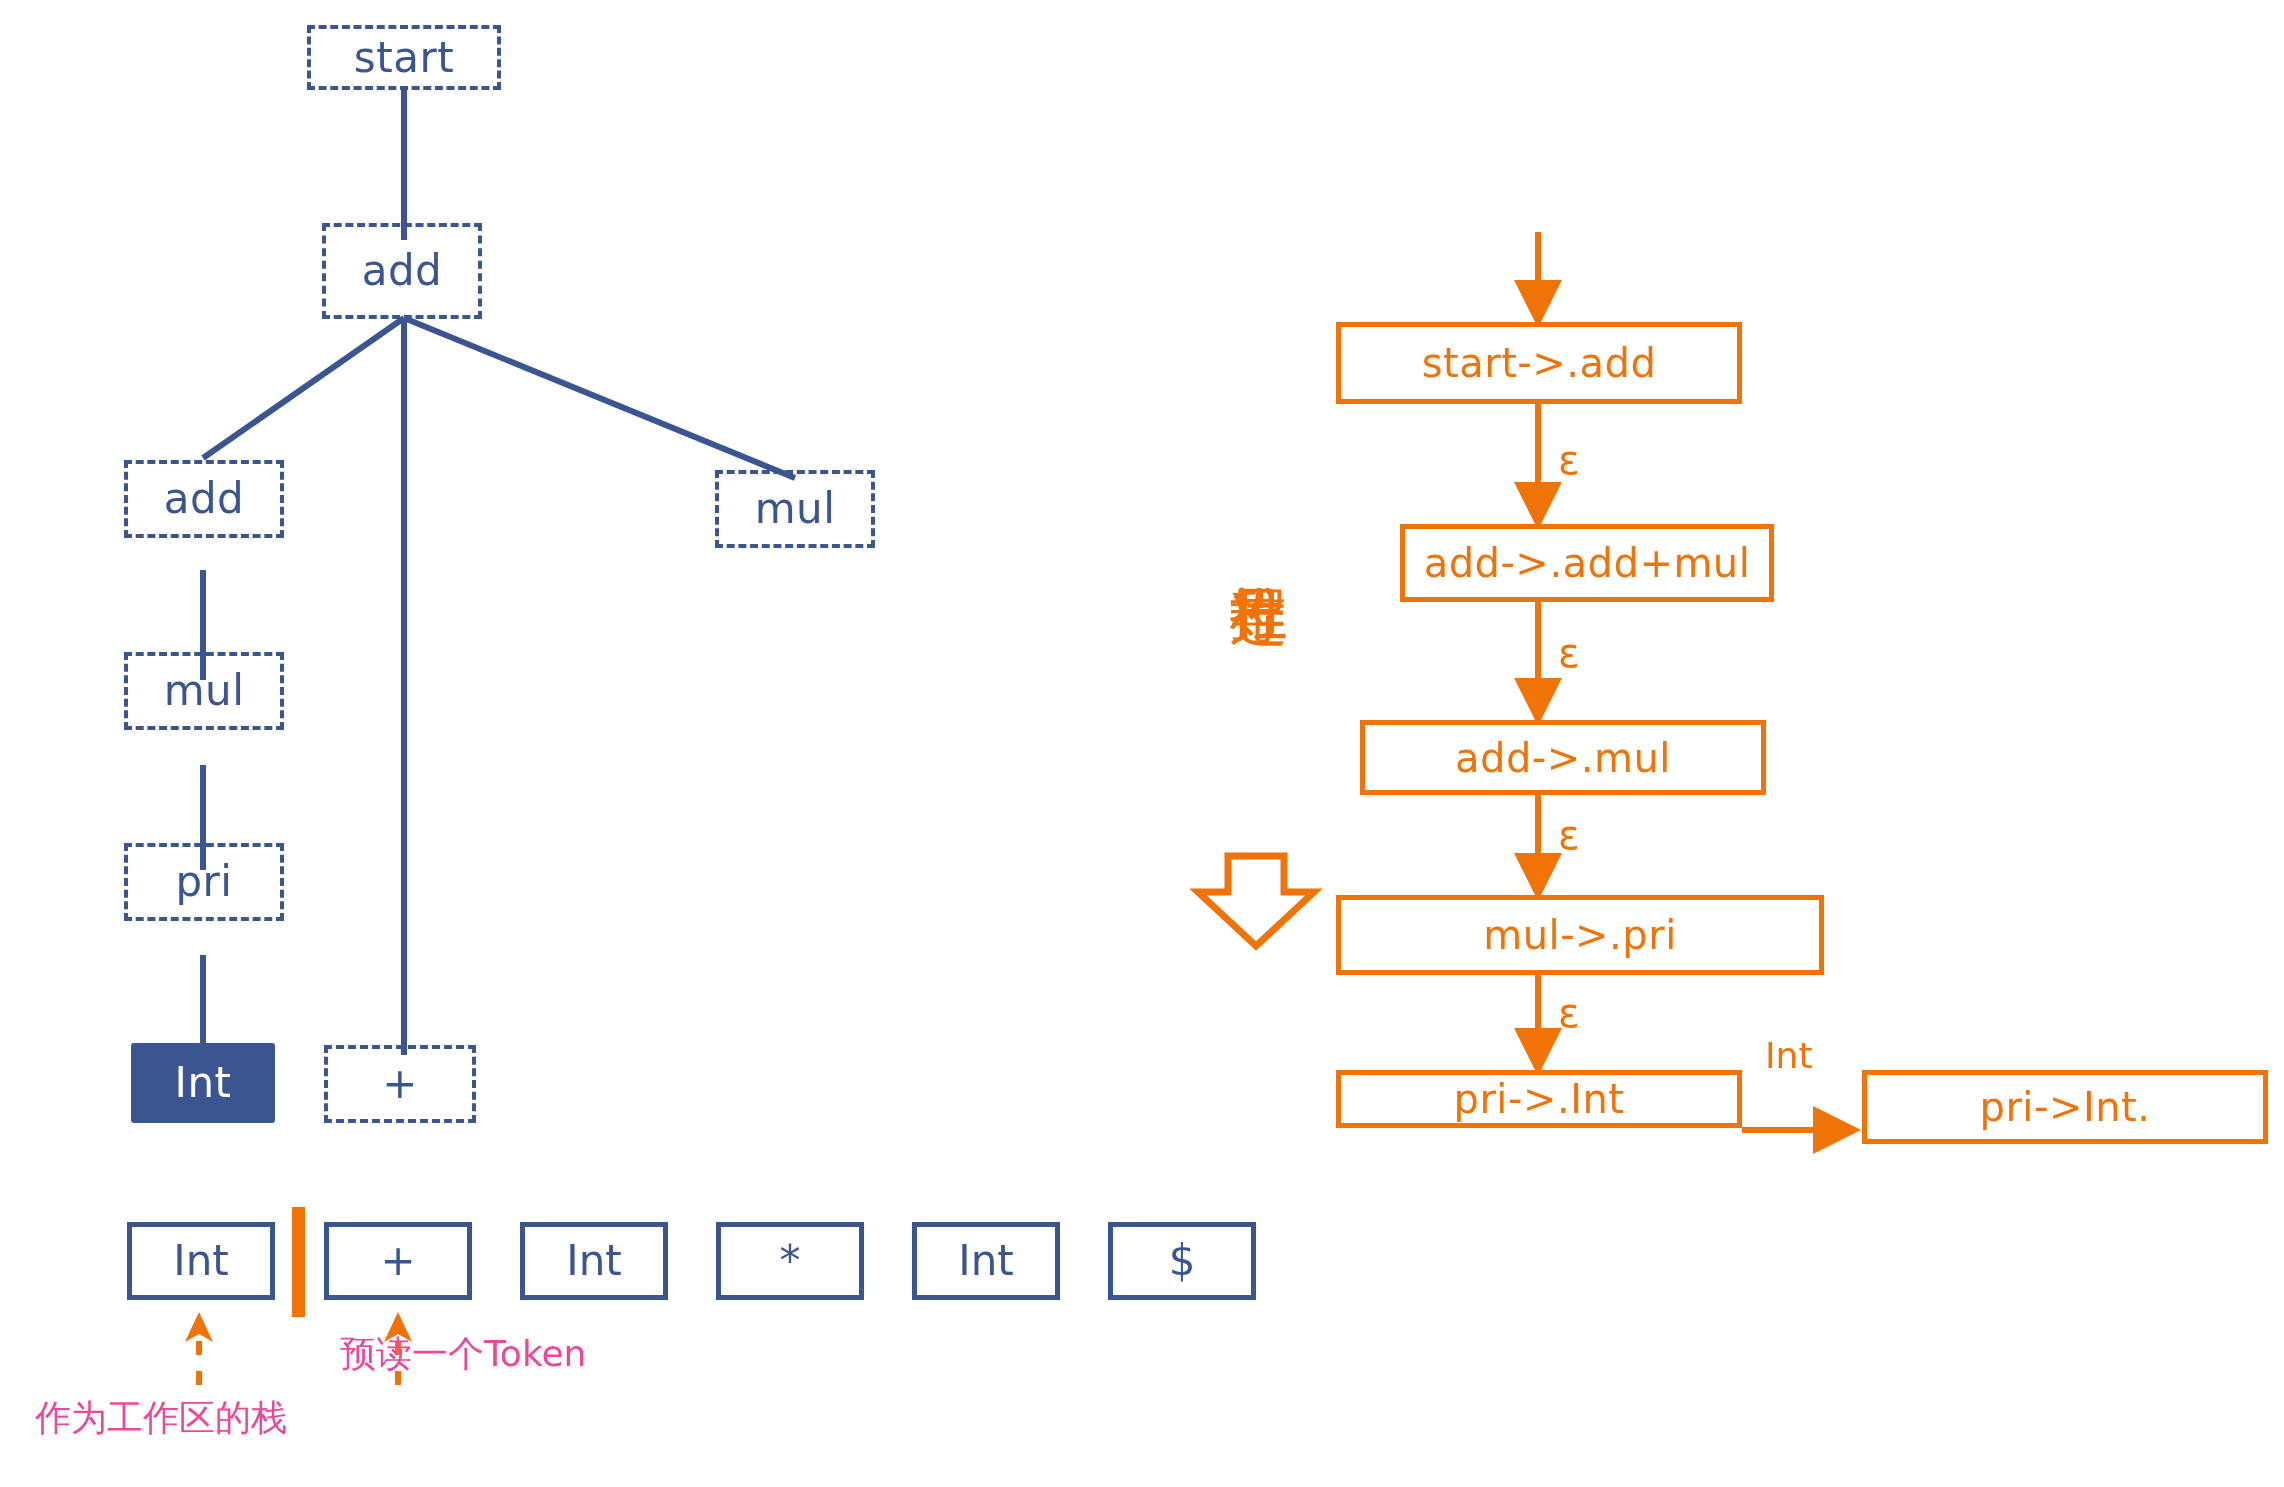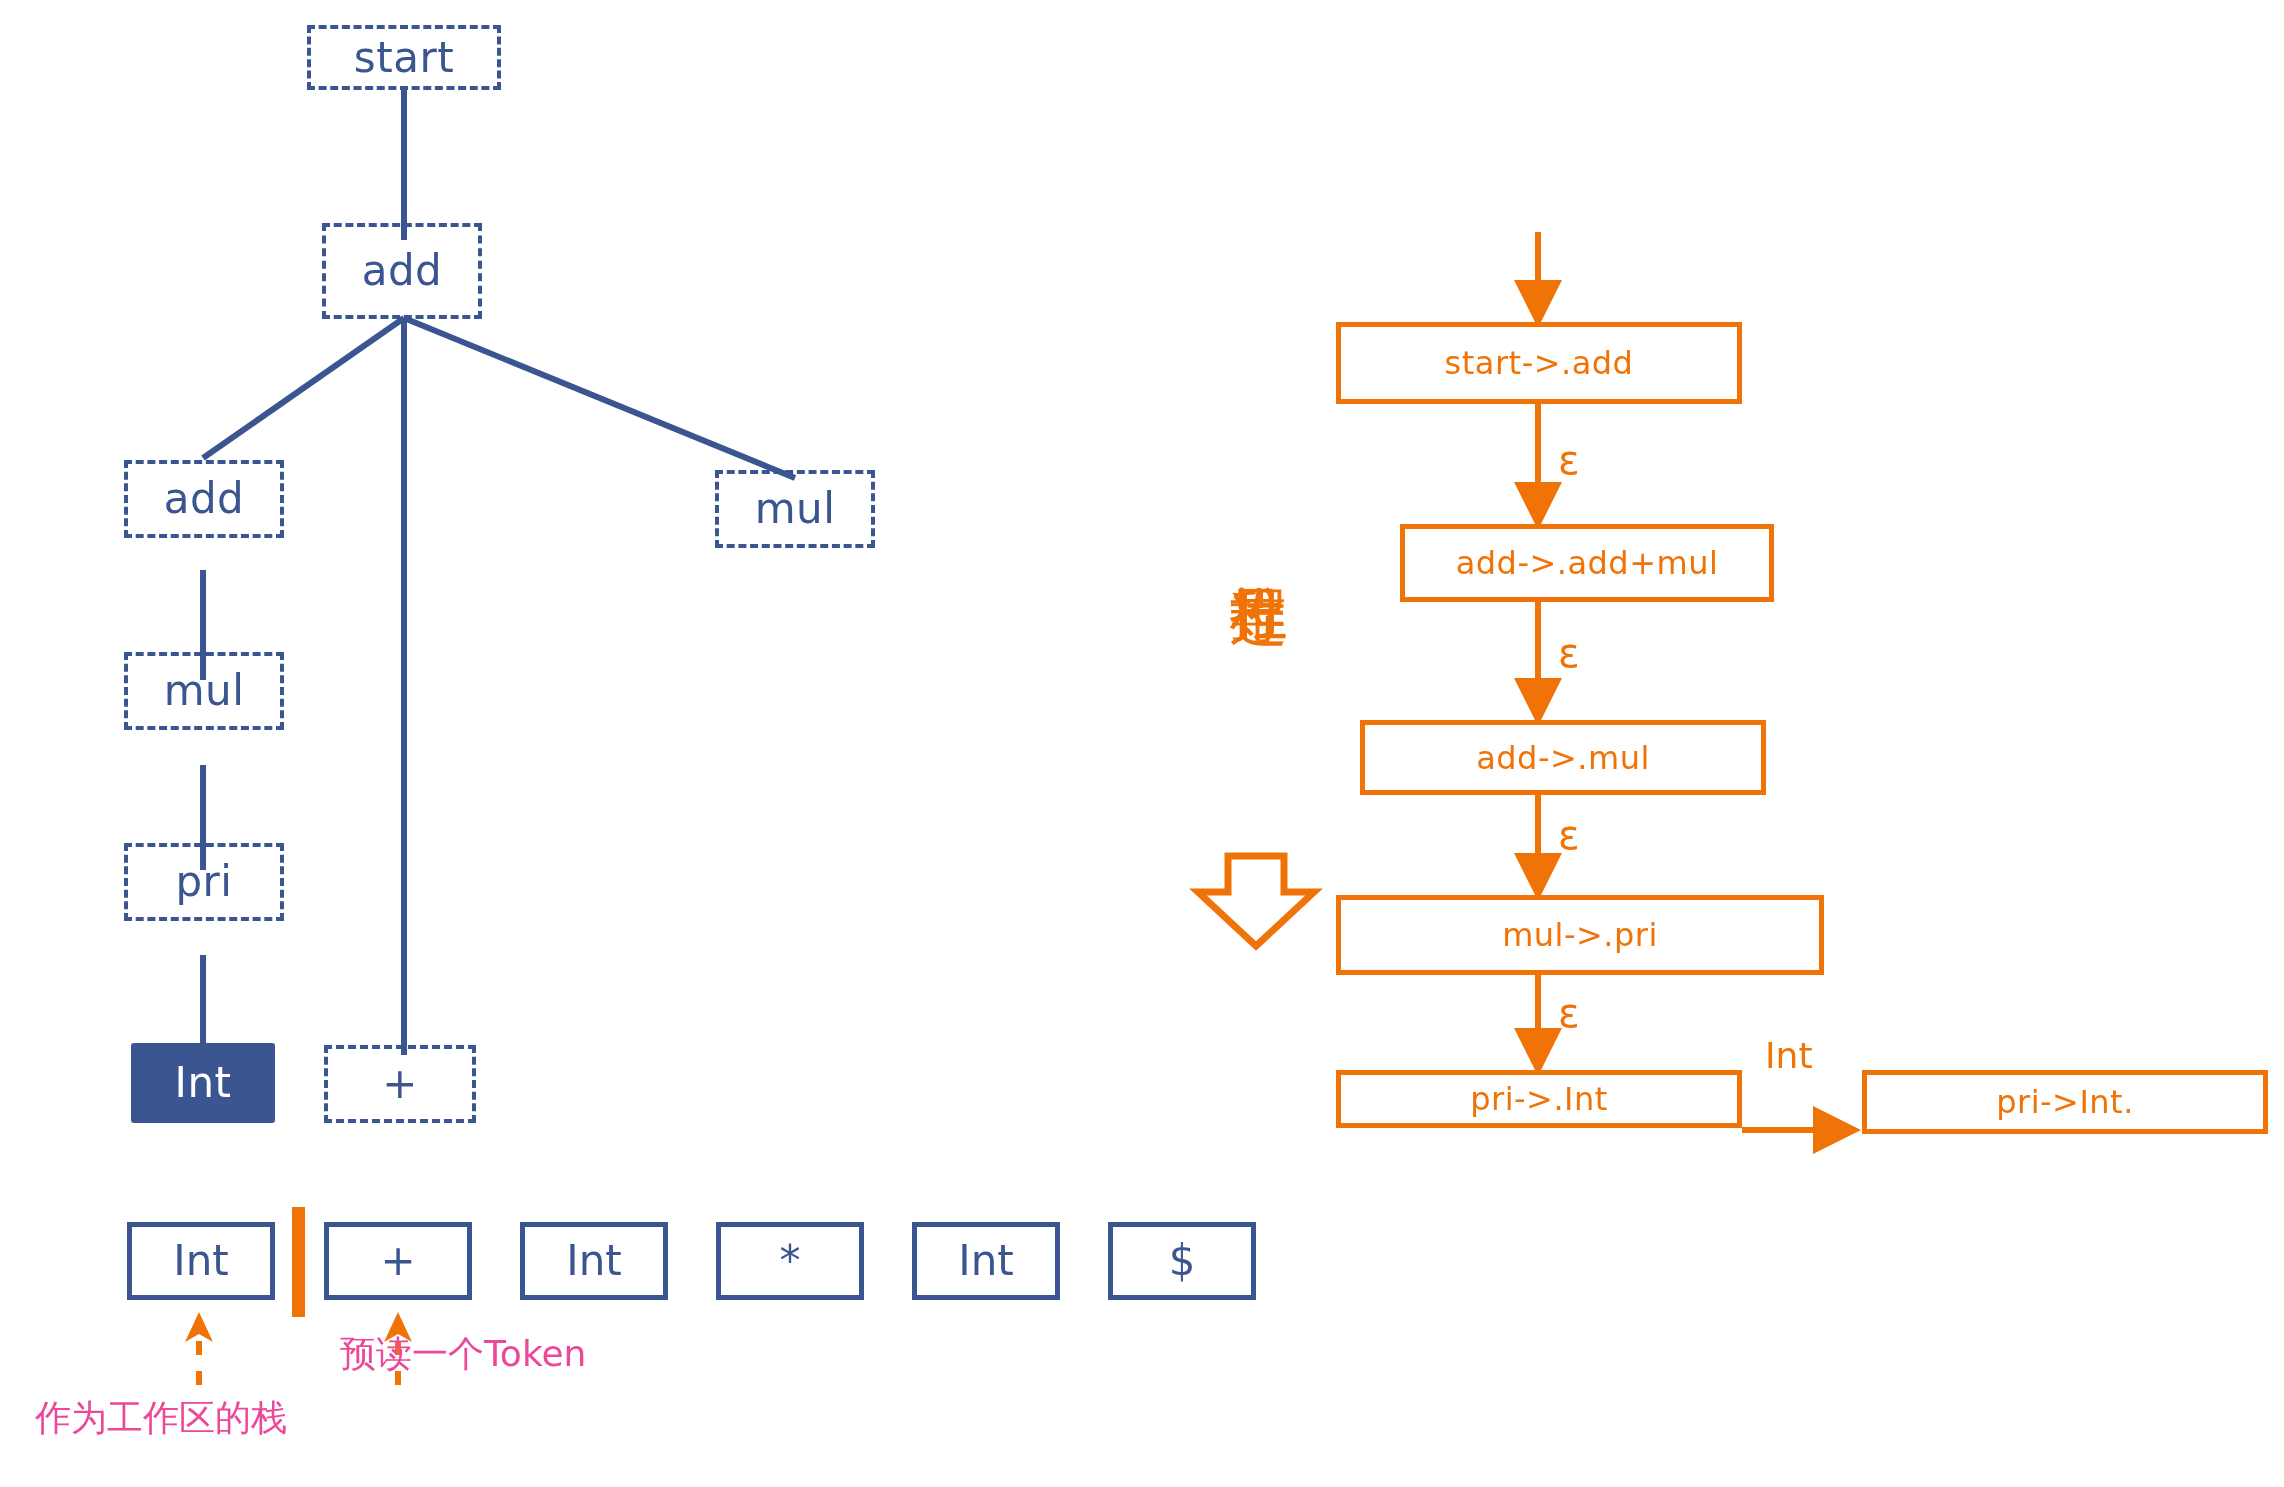--- a/index.html
+++ b/index.html
@@ -60,21 +60,21 @@
     background: #F07307;
   }
 
   
   .flow-box {
     border: 5px solid #F07307;
     color: #F07307;
     display: flex;
     align-items: center;
     justify-content: center;
-    font-size: 32px;
+    font-size: 40px;
     line-height: 1;
     background: #ffffff;
     letter-spacing: 0.5px;
   }
   .edge-label {
     color: #F07307;
     font-size: 40px;
     line-height: 1;
     white-space: nowrap;
   }
@@ -253,17 +253,17 @@
     <span>mul-&gt;.pri</span>
   </div>
   <div class="abs edge-label" style="left:1558px; top:993px;">ε</div>
 
   <div class="abs flow-box" style="left:1336px; top:1070px; width:406px; height:58px;">
     <span>pri-&gt;.Int</span>
   </div>
 
   <div class="abs edge-label small" style="left:1765px; top:1038px;">Int</div>
 
-  <div class="abs flow-box" style="left:1862px; top:1070px; width:406px; height:64px;">
+  <div class="abs flow-box" style="left:1862px; top:1070px; width:406px; height:74px;">
     <span>pri-&gt;Int.</span>
   </div>
 
 </div>
 
 </body></html>

